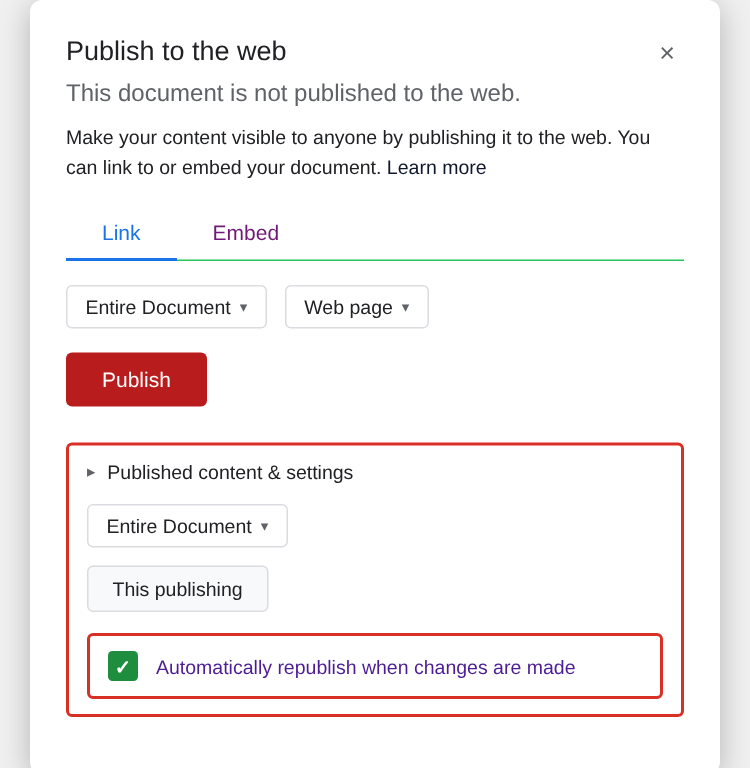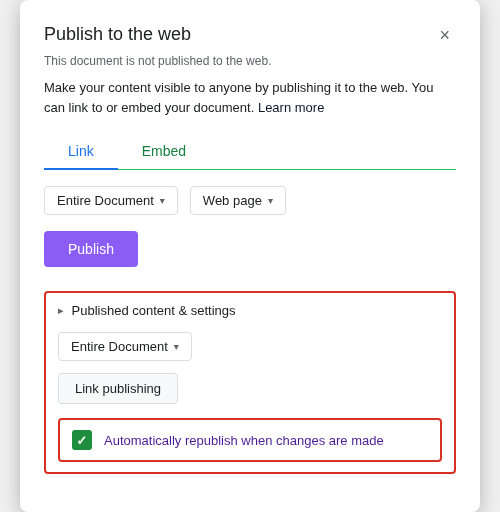--- a/index.html
+++ b/index.html
@@ -44,21 +44,21 @@
       border: none;
       cursor: pointer;
       color: #5f6368;
       font-size: 18px;
       padding: 2px 6px;
       border-radius: 50%;
       line-height: 1;
     }
 
     .subtitle {
-      font-size: 12px;
+      font-size: 16px;
       color: #5f6368;
       margin-bottom: 10px;
     }
 
     .description {
       font-size: 13px;
       color: #202124;
       line-height: 1.5;
       margin-bottom: 16px;
     }
@@ -73,21 +73,21 @@
       border-bottom: 1px solid #22c55e;
       margin-bottom: 16px;
     }
 
     .tab {
       padding: 10px 24px;
       font-size: 14px;
       cursor: pointer;
       border: none;
       background: none;
-      color: #15803d;
+      color: #701a75;
       position: relative;
     }
 
     .tab.active {
       color: #1a73e8;
     }
 
     .tab.active::after {
       content: '';
       position: absolute;
@@ -117,21 +117,21 @@
       color: #202124;
       cursor: pointer;
     }
 
     .dropdown-arrow {
       font-size: 10px;
       color: #5f6368;
     }
 
     .publish-btn {
-      background: #8b5cf6;
+      background: #b91c1c;
       color: #fff;
       border: none;
       border-radius: 4px;
       padding: 10px 24px;
       font-size: 14px;
       font-weight: 500;
       cursor: pointer;
       margin-bottom: 24px;
     }
 
@@ -253,21 +253,21 @@
     </div>
 
     <div class="section-content">
       <div class="section-dropdown-row">
         <button class="dropdown-btn">
           <span>Entire Document</span>
           <span class="dropdown-arrow">▾</span>
         </button>
       </div>
 
-      <button class="start-publishing-btn">Link publishing</button>
+      <button class="start-publishing-btn">This publishing</button>
 
       <div class="checkbox-section">
         <div class="checkbox-wrapper">
           <span class="checkmark">✓</span>
         </div>
         <span class="checkbox-label">Automatically republish when changes are made</span>
       </div>
     </div>
   </div>
 </div>

